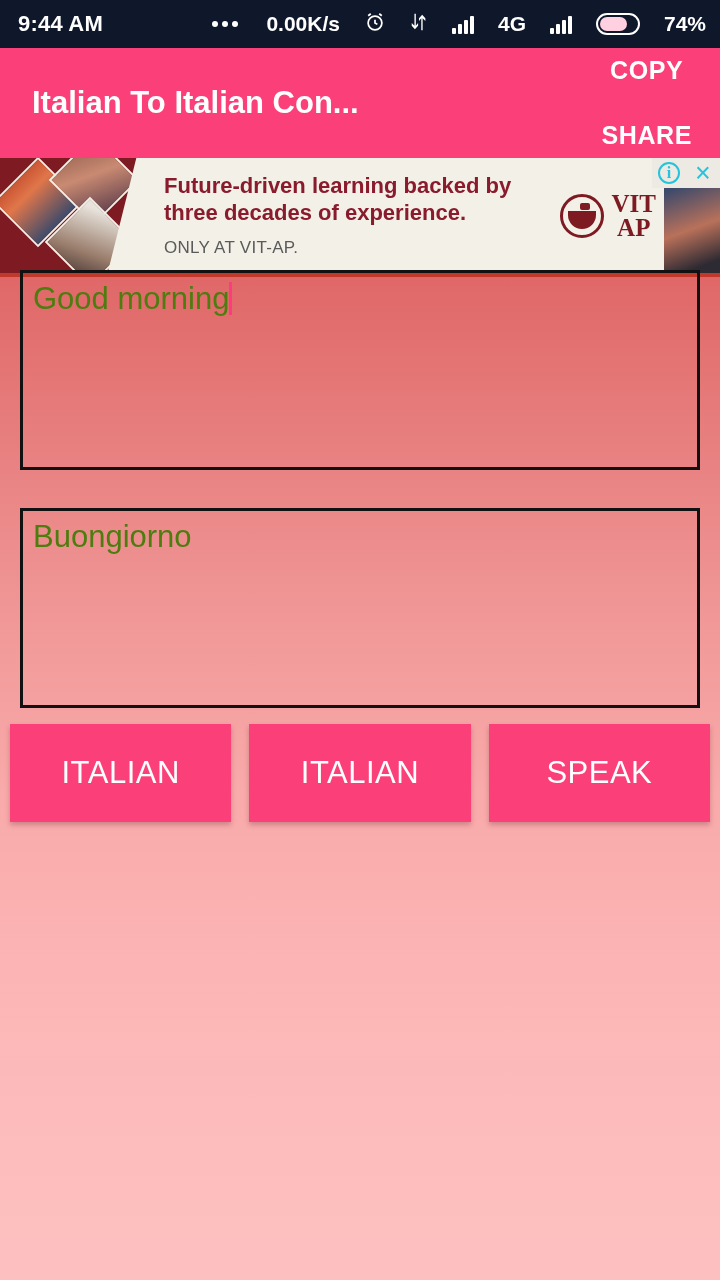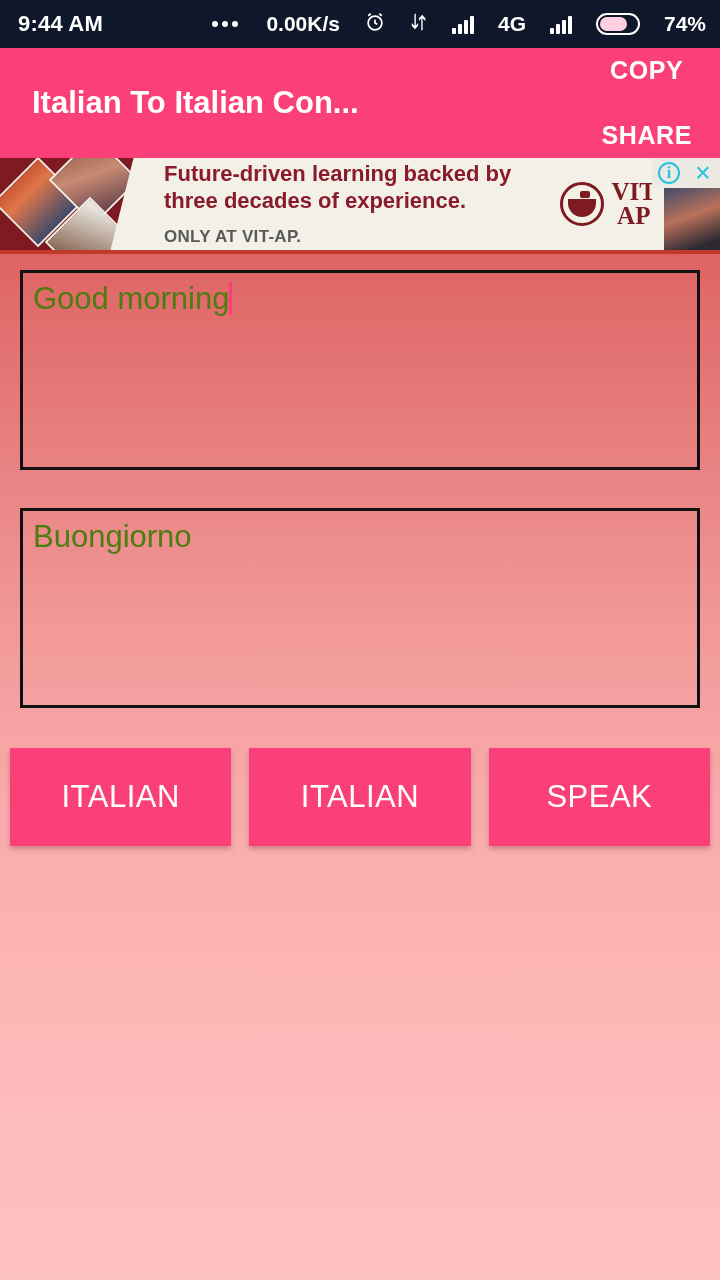--- a/index.html
+++ b/index.html
@@ -69,21 +69,21 @@
   }
   .appbar-actions { margin-left:auto; display:flex; align-items:center; gap:36px; padding-right:8px;flex-direction:column;}
   .appbar-btn {
     font-size:25px; font-weight:bold; letter-spacing:.6px;
     background:none; border:none; color:#fff;
     font-family:inherit; cursor:pointer;
   }
 
   
   .ad {
-    height:96px; width:100%;
+    height:119px; width:100%;
     background:#f2f0e7;
     position:relative; overflow:hidden;
     display:flex; align-items:center;
     border-bottom:4px solid #c0392b;
   }
   .ad-left {
     width:150px; height:100%; position:relative;
     background:#7d1a22; flex:none; overflow:hidden;
   }
   .ad-left::after{
@@ -99,21 +99,21 @@
   .d1 div { background:linear-gradient(135deg,#c24a2c 20%,#e0764a 40%,#3c4a6b 75%); }
   .d2 { left:62px; top:-10px; }
   .d2 div { background:linear-gradient(160deg,#8d5b4a 10%,#c98a72 45%,#5a3b4a 85%); }
   .d3 { left:58px; top:52px; }
   .d3 div { background:linear-gradient(200deg,#e8e4dd 20%,#9a7d6c 60%,#3a2a2a 90%); }
   .ad-text { flex:1; padding-left:14px; }
   .ad-head {
     color:#8a1b2c; font-size:22px; font-weight:bold; line-height:1.22;
   }
   .ad-sub {
-    color:#5a5a5a; font-size:17px; font-weight:bold; margin-top:12px; letter-spacing:.3px;
+    color:#5a5a5a; font-size:17px; font-weight:normal; margin-top:12px; letter-spacing:.3px;
   }
   .ad-logo {
     display:flex; align-items:center; gap:8px; padding-right:8px; flex:none;
   }
   .crest {
     width:44px; height:44px; border-radius:50%;
     border:3px solid #7d1a22; background:#f2f0e7;
     position:relative; overflow:hidden;
   }
   .crest::after{
@@ -162,21 +162,21 @@
     font-size:31px; color:#4d7c0f; line-height:1.18;
     white-space:pre-wrap; display:inline;
   }
   .caret {
     display:inline-block; width:3px; height:33px;
     background:#ff3b7f; vertical-align:-6px;
   }
 
   
   .btn-row {
-    position:absolute; top:748px; left:10px; right:10px;
+    position:absolute; top:724px; left:10px; right:10px;
     display:flex; gap:18px;
   }
   .big-btn {
     flex:1; height:98px;
     background:#fb4079; color:#fff;
     border:none; font-family:inherit;
     font-size:31px; letter-spacing:.5px;
     display:flex; align-items:center; justify-content:center;
     box-shadow:0 3px 5px rgba(90,25,40,.28);
     cursor:pointer;

